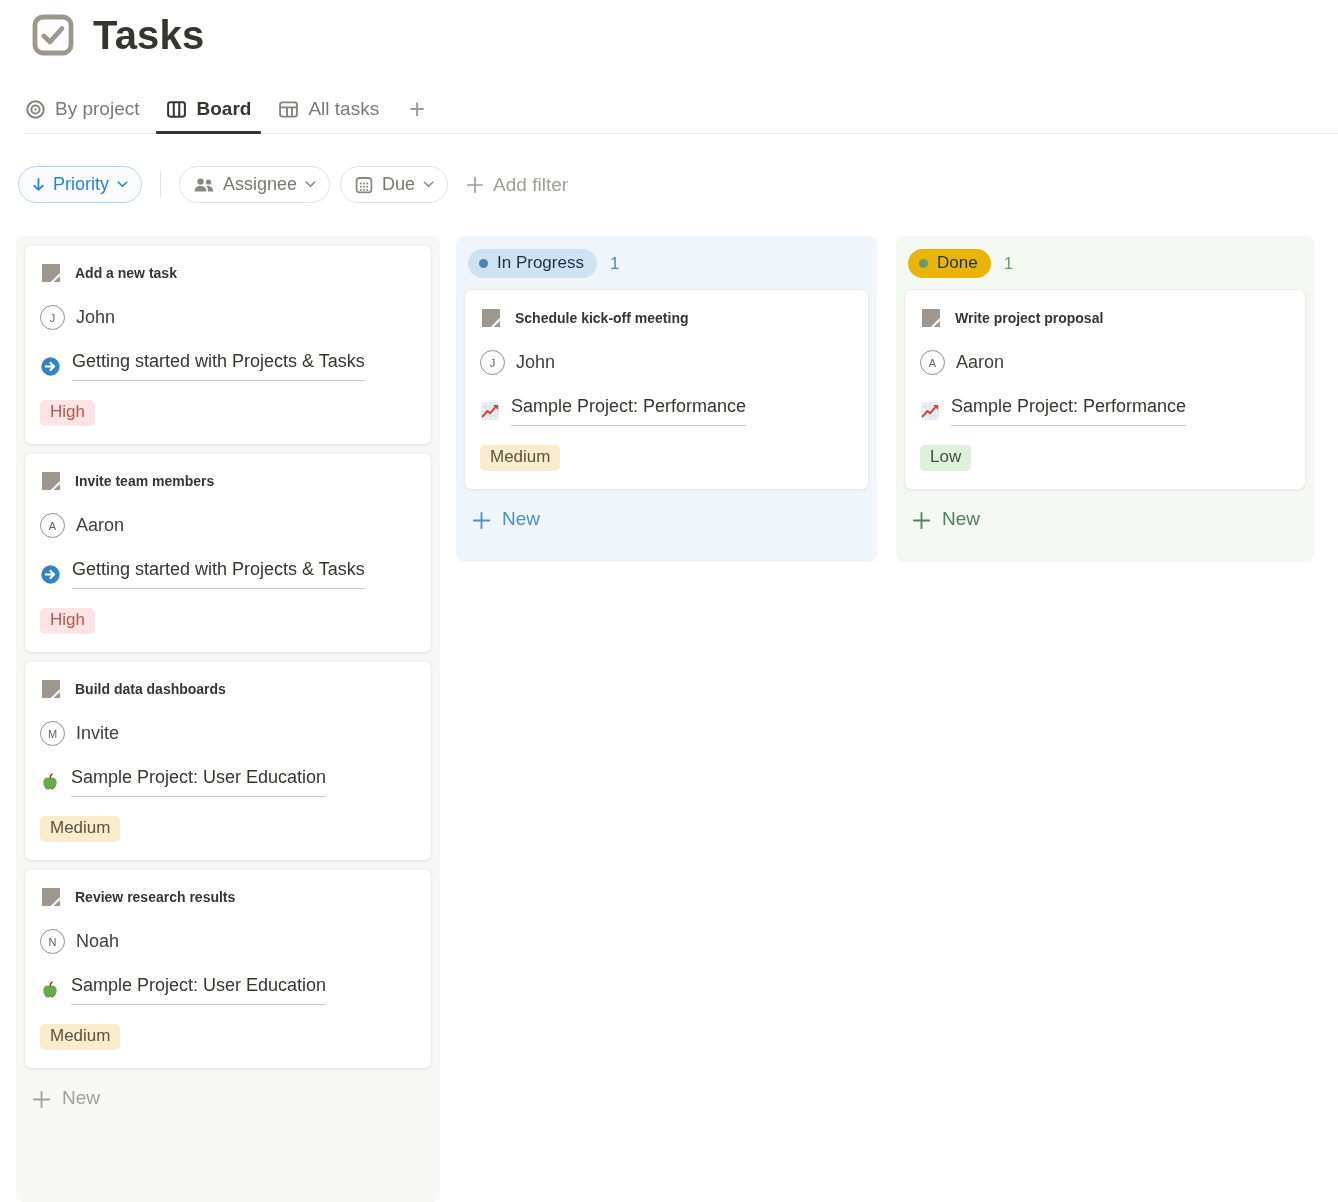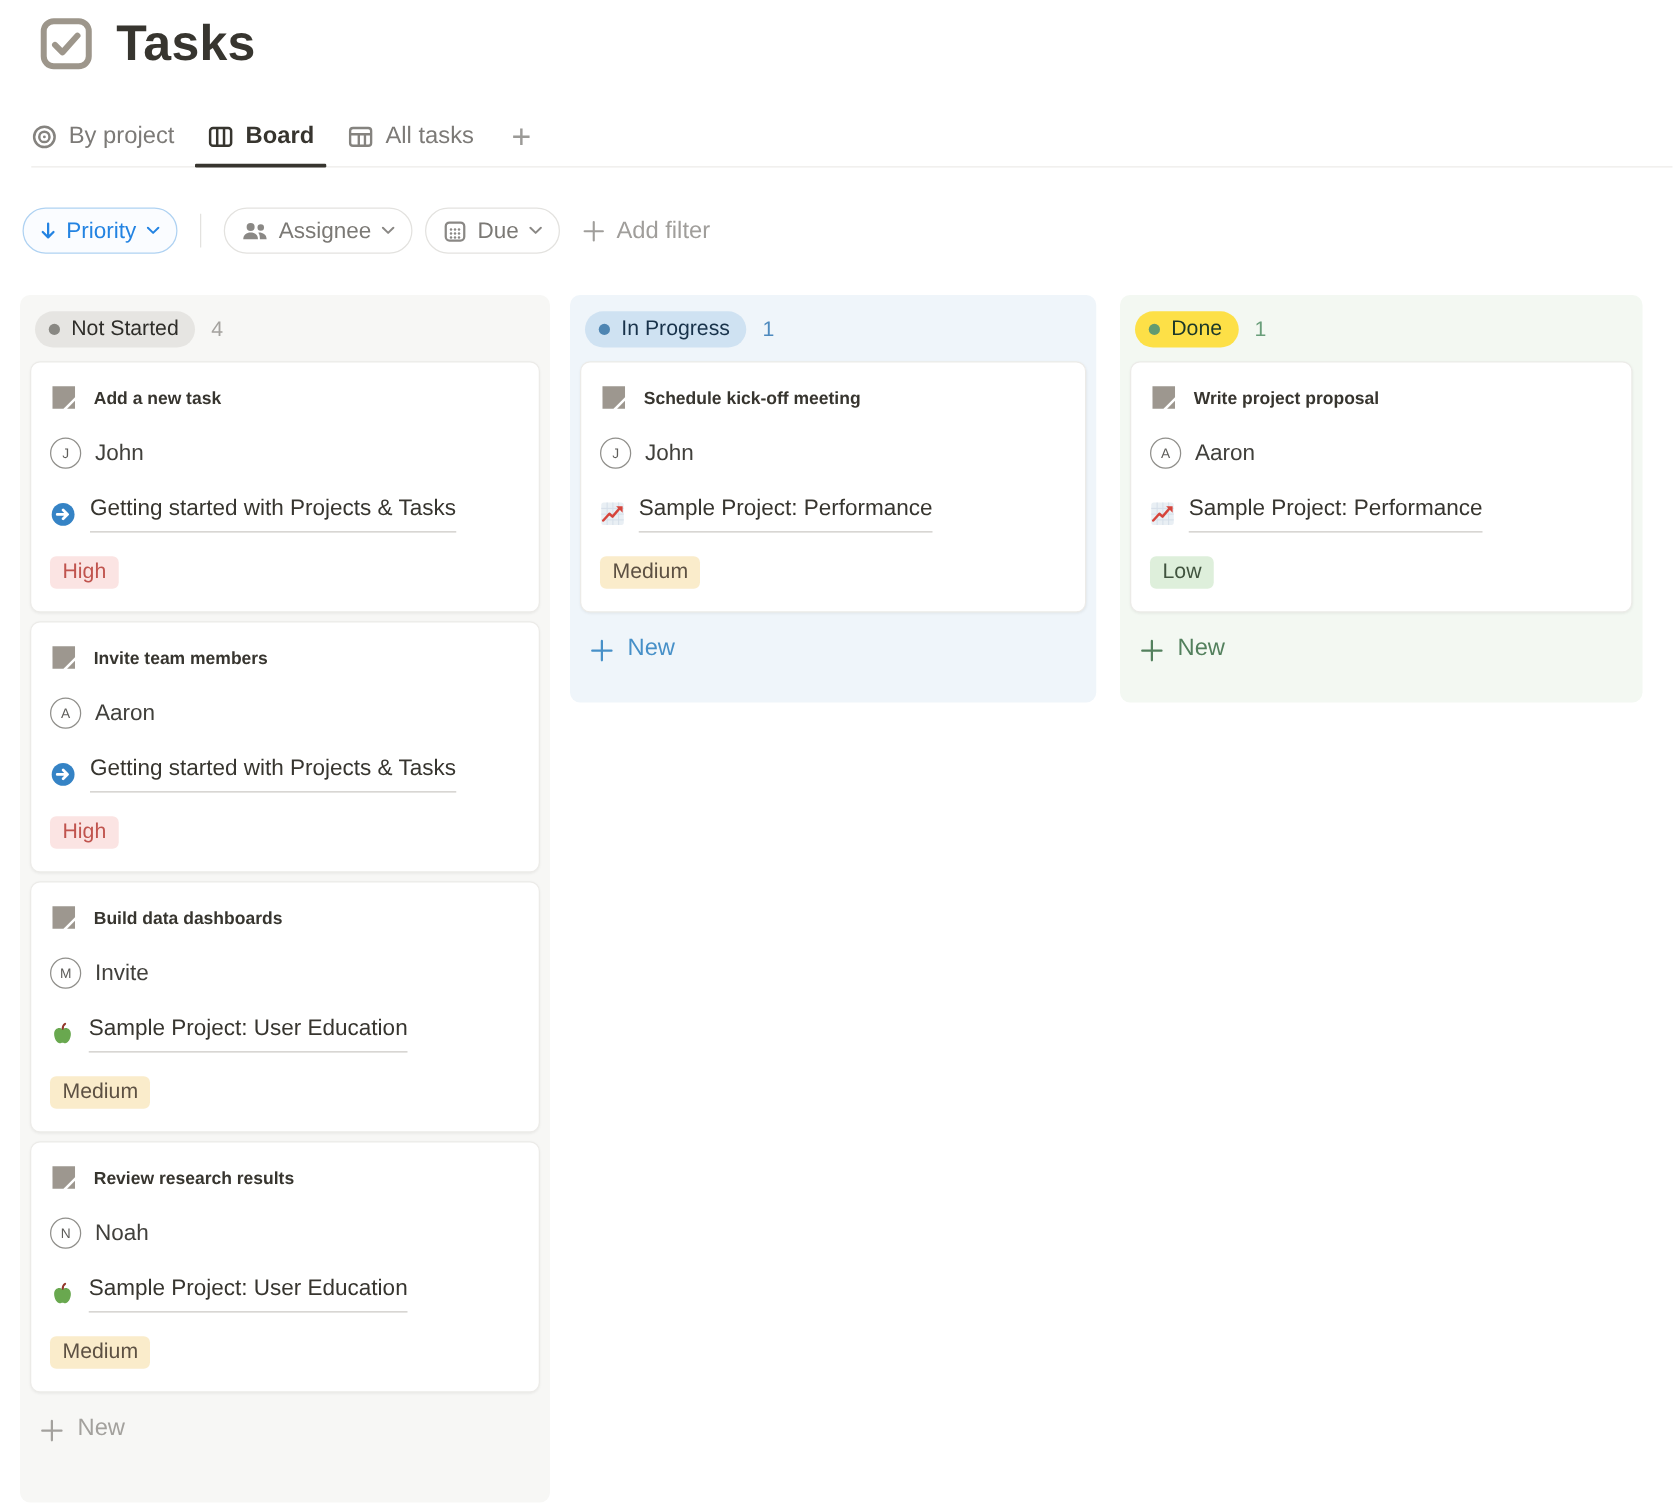--- a/index.html
+++ b/index.html
@@ -41,21 +41,21 @@
   .count { font-size:17px; }
 
   .col-not-started .status-pill { background:#E6E5E2; color:#2E2D29; }
   .col-not-started .dot { background:#898883; }
   .col-not-started .count { color:#A5A39F; }
 
   .col-in-progress .status-pill { background:#CFE2F2; color:#18324A; }
   .col-in-progress .dot { background:#4E85B2; }
   .col-in-progress .count { color:#4E8ABE; }
 
-  .col-done .status-pill { background:#fde047; color:#1C3829; }
+  .col-done .status-pill { background:#eab308; color:#1C3829; }
   .col-done .dot { background:#629B71; }
   .col-done .count { color:#699E7A; }
 
   
   .card { background:#fff; border:1px solid #ECEBE8; border-radius:8px;
           box-shadow:0 1px 2px rgba(15,15,15,.05); padding:17px 15px 18px; margin-bottom:7px; cursor:pointer; }
   .card-title-row { display:flex; align-items:center; gap:13px; margin-bottom:21px; }
   .card-title { font-size:14px; font-weight:600; color:#37352F; }
   .card-row { display:flex; align-items:center; gap:11px; margin-bottom:21px; }
   .card-row.project { margin-bottom:19px; }
@@ -183,27 +183,20 @@
     <span class="icon">
       <svg width="18" height="18" viewBox="0 0 16 16">
           <path d="M8 1.5 V14.5 M1.5 8 H14.5" stroke="#A09E9B" stroke-width="1.5" stroke-linecap="round"></path>
         </svg>
     </span>
     <span>Add filter</span>
   </div>
 </div>
 
 <div class="col col-not-started">
-  <div class="col-header">
-    <span class="status-pill">
-      <span class="dot"></span>
-      <span>Not Started</span>
-    </span>
-    <span class="count">4</span>
-  </div>
 
   <div class="card">
     <div class="card-title-row">
       <span class="icon">
         <svg width="22" height="22" viewBox="0 0 20 20" fill="#9D978F">
             <path d="M1.8 1.8 H18.2 V9.8 L9.8 18.2 H1.8 Z"></path>
             <path d="M12.4 18.2 L18.2 12.4 V18.2 Z"></path>
           </svg>
       </span>
       <span class="card-title">Add a new task</span>

